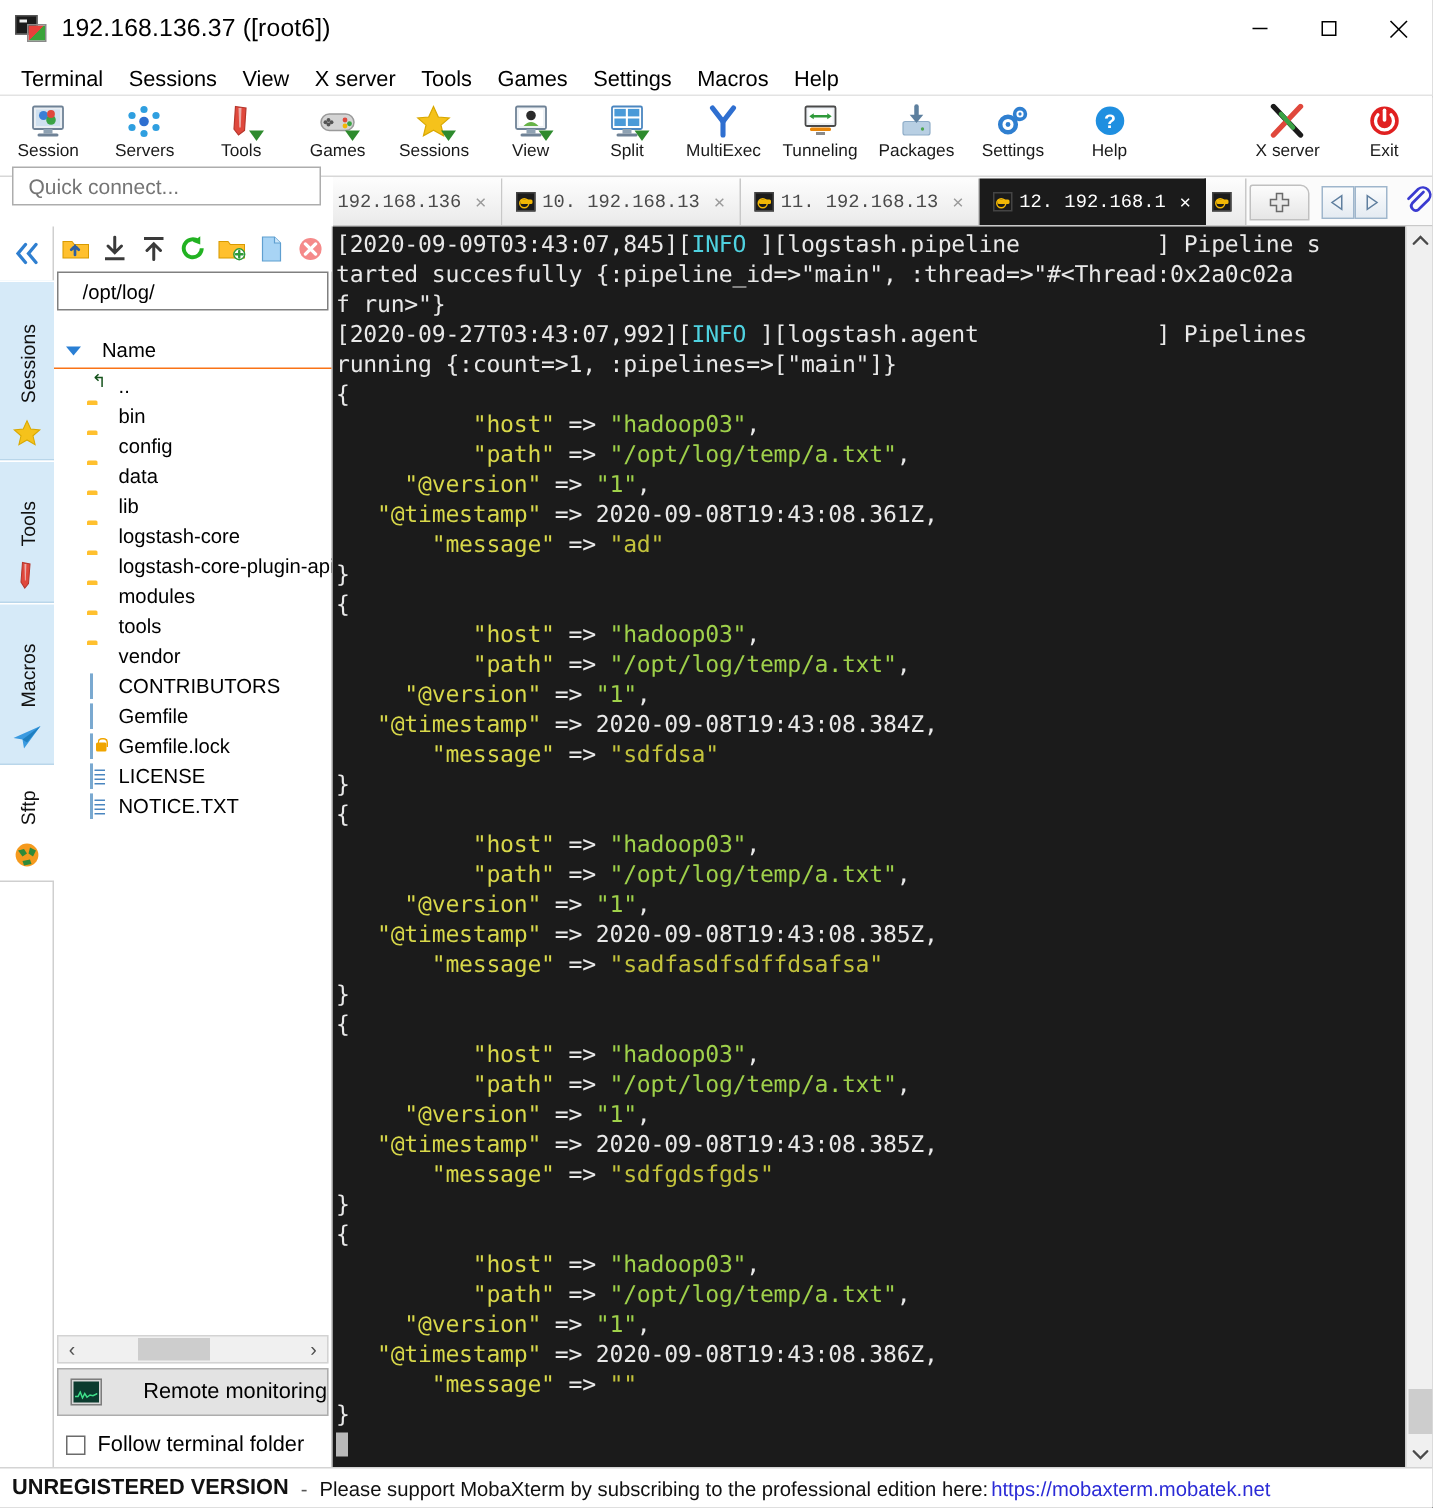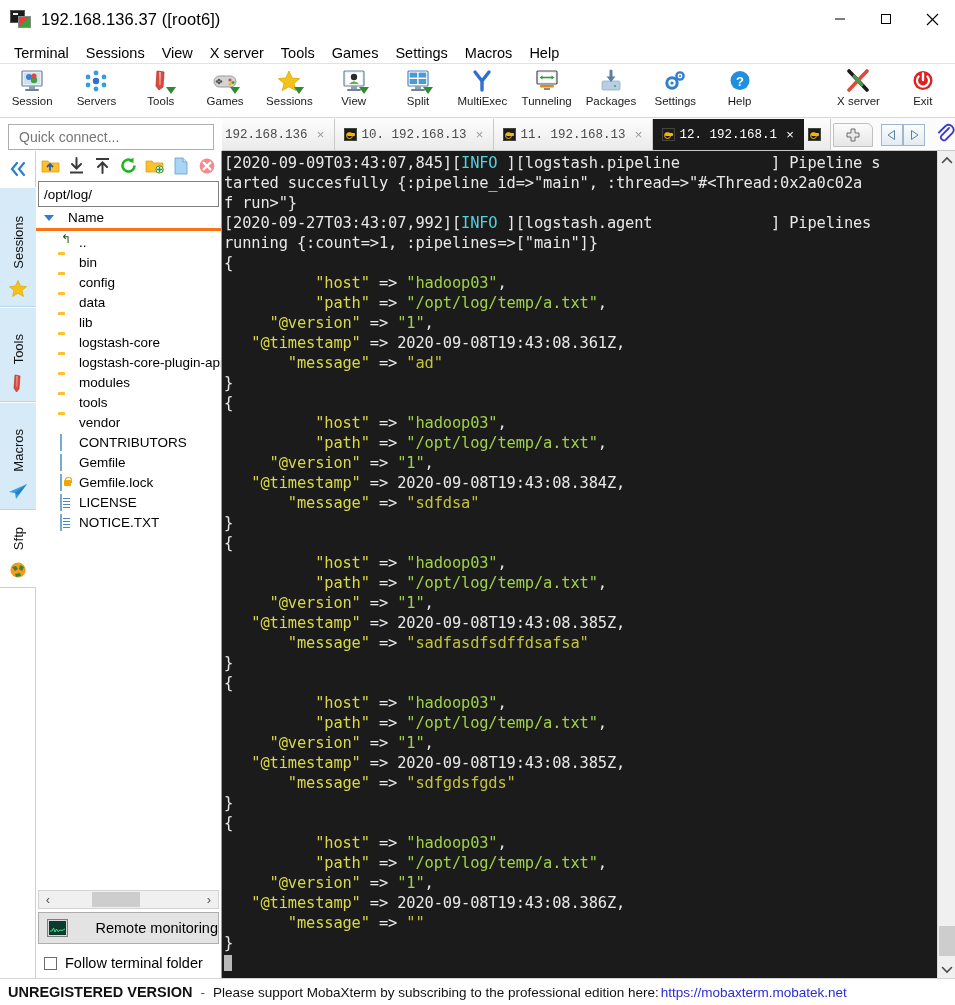--- a/index.html
+++ b/index.html
@@ -197,26 +197,28 @@
   }
   .path-row {
     height: 26px; margin: 0 2px 0 2px;
     border: 1px solid #808080; background: #ffffff;
     display: flex; align-items: center; padding: 0 3px;
   }
   .path-input {
     flex: 1; border: none; outline: none;
     font-size: 13.5px; color: #000; background: transparent;
     font-family: "Liberation Sans", sans-serif;
+    margin-left: 11px;
   }
   .check-ico { width: 18px; height: 18px; flex: none; }
   .file-header {
     height: 24px; display: flex; align-items: center;
     padding-left: 8px; font-size: 13.5px; color: #000;
-    border-bottom: 3px solid #f97316;
+    border-bottom: 1px solid #f97316;
+    margin-top: 15px;
   }
   .sort-caret {
     width: 0; height: 0; margin-right: 14px;
     border-left: 5px solid transparent; border-right: 5px solid transparent;
     border-top: 6px solid #2a7fd4;
   }
   .file-list { flex: 1; overflow: hidden; padding-top: 1px; }
   .file-row {
     height: 20px; display: flex; align-items: center;
     padding-left: 22px; font-size: 13.5px; color: #000;
@@ -341,21 +343,21 @@
     position: absolute; left: 0; bottom: 0; width: 955px; height: 27px;
     background: #ffffff;
     border-top: 1px solid #d4d4d4;
     display: flex; align-items: center;
     font-size: 13.5px; color: #111;
   }
   .st-unreg { font-weight: bold; font-size: 14.5px; margin-left: 8px; }
   .st-dash { margin: 0 8px; color: #555; }
   .st-link { color: #2b2bd6; margin-left: 2px; }
   .quickconnect {
-    position: absolute; left: 8px; top: 124px; width: 206px; height: 26px;
+    position: absolute; left: 8px; top: 111px; width: 206px; height: 26px;
     border: 1px solid #adadad; background: #ffffff;
     display: flex; align-items: center; padding: 0 8px;
   }
   .qc-input {
     width: 100%; border: none; outline: none; background: transparent;
     font-size: 14px; color: #999;
     font-family: "Liberation Sans", sans-serif;
   }
 </style>
 </head>

